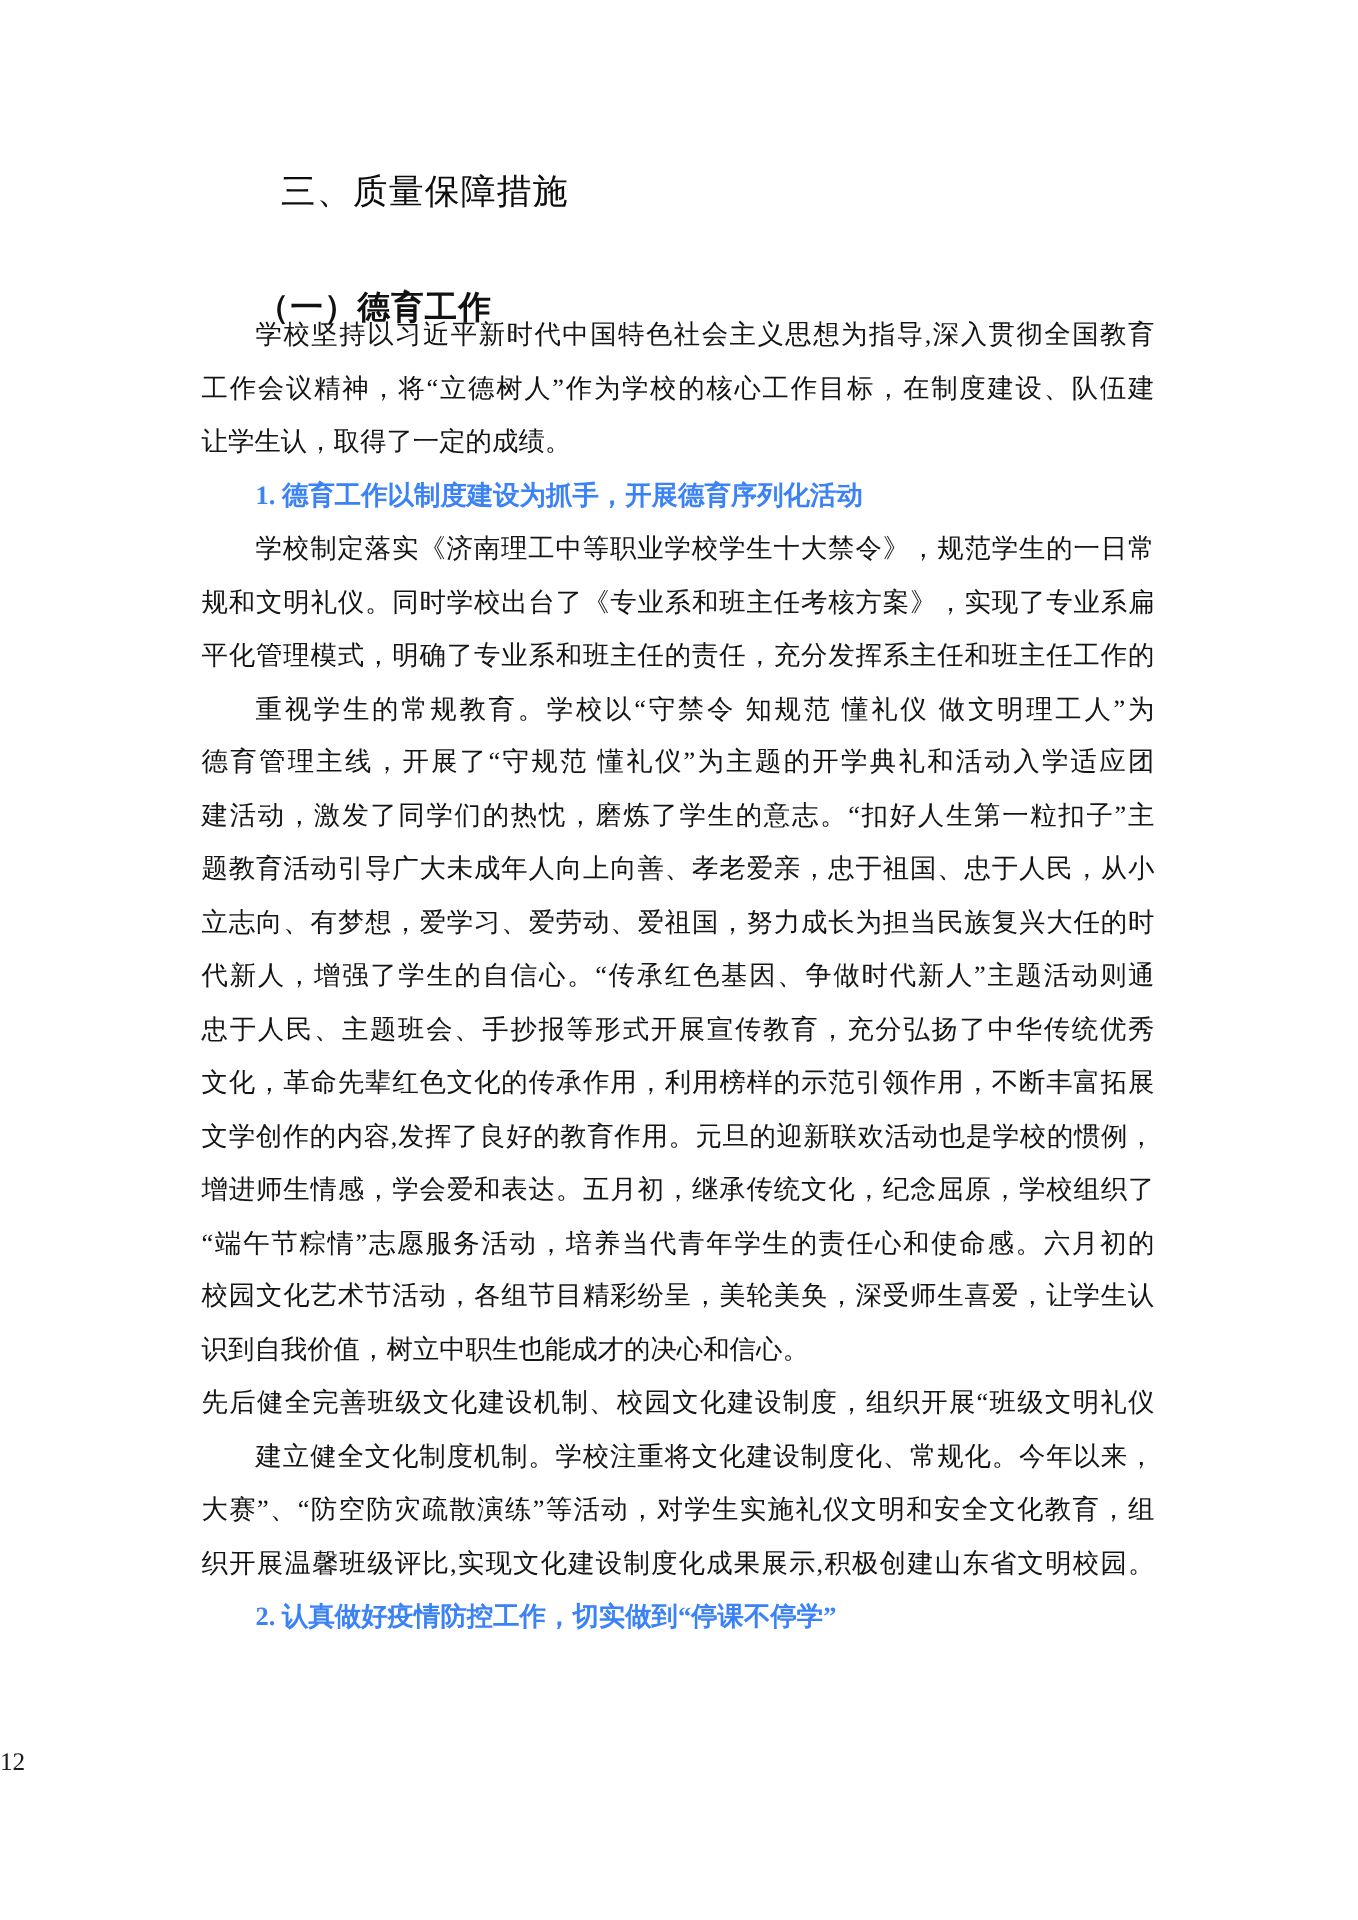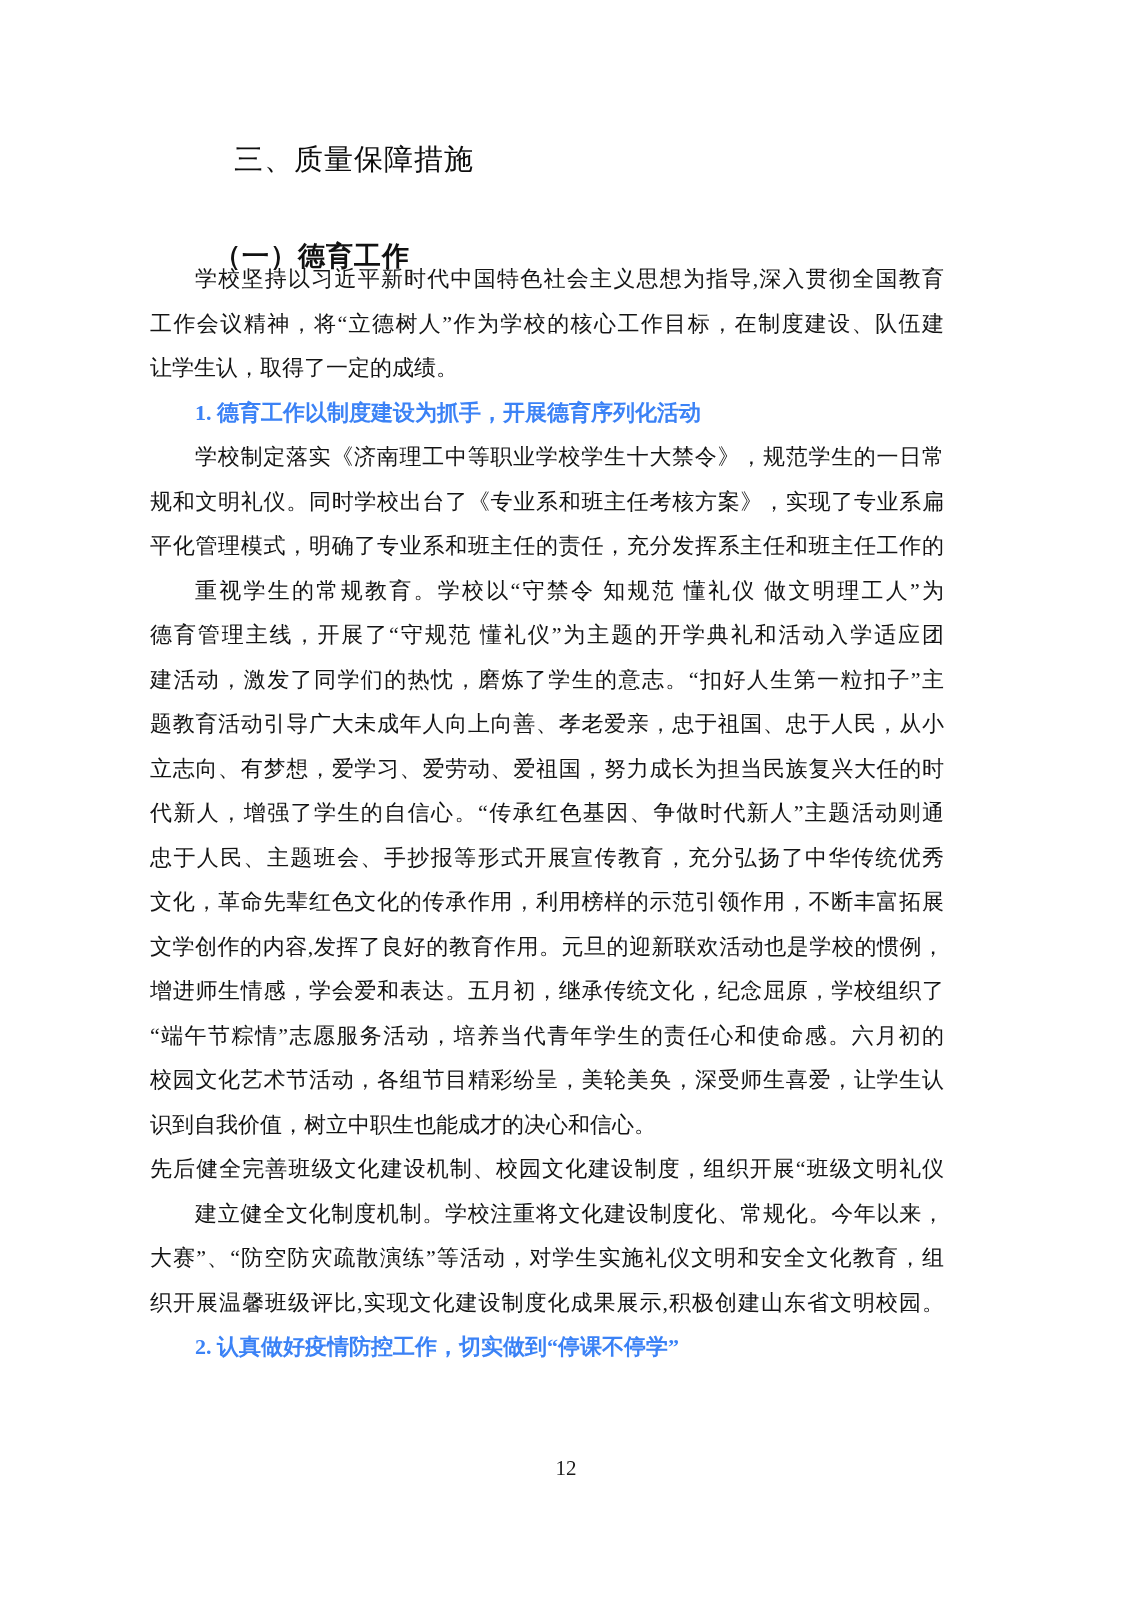--- a/index.html
+++ b/index.html
@@ -31,21 +31,21 @@
     left: 214px;
     font-size: 27px;
     font-weight: bold;
     letter-spacing: 1px;
     color: #111111;
     margin-top: 38px;
   }
   .doc-body {
     position: absolute;
     top: 257px;
-    left: 150px;
+    left: 168px;
     width: 794px;
   }
   .line {
     height: 44.5px;
     line-height: 44.5px;
     font-size: 22px;
     white-space: nowrap;
     color: #141414;
   }
   .line.j {
@@ -57,21 +57,21 @@
   .line.subhead {
     font-weight: bold;
     text-indent: 45px;
     color: #3b82f6;
   }
   .page-number {
     position: absolute;
     top: 1453px;
     left: 0;
     width: 100%;
-    text-align: center;
+    text-align: left;
     font-size: 21px;
     line-height: 30px;
     color: #1a1a1a;
   }
 </style>
 </head>
 <body>
 
 <div class="page">
   <div class="section-title">三、质量保障措施</div>

